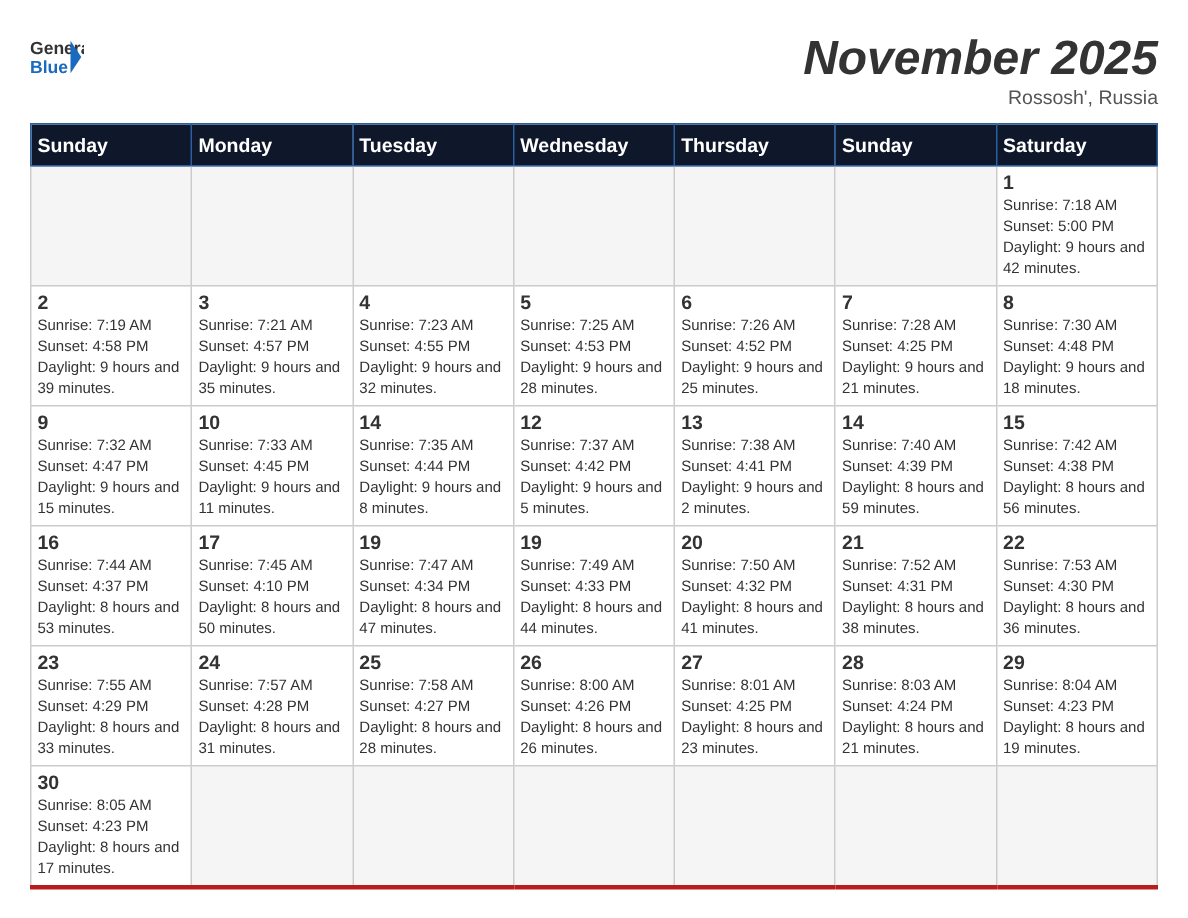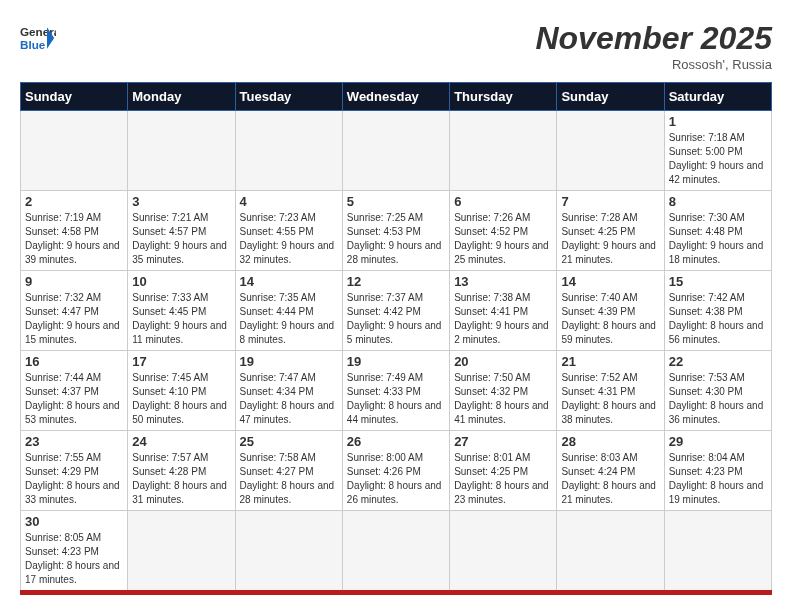--- a/index.html
+++ b/index.html
@@ -71,21 +71,21 @@
       color: #333;
       display: block;
       margin-bottom: 2px;
     }
     .day-info {
       font-size: 10px;
       line-height: 1.4;
       color: #333;
     }
     .last-row td {
-      border-bottom: 5px solid #b91c1c;
+      border-bottom: 3px solid #b91c1c;
     }
   </style>
 </head>
 <body>
 
 <div class="header">
   <div class="logo">
     <svg class="logo-icon" viewBox="0 0 40 40">
       <text x="0" y="18" font-size="13" font-weight="bold" fill="#333">General</text>
       <text x="0" y="32" font-size="13" font-weight="bold" fill="#1a6bbf">Blue</text>

